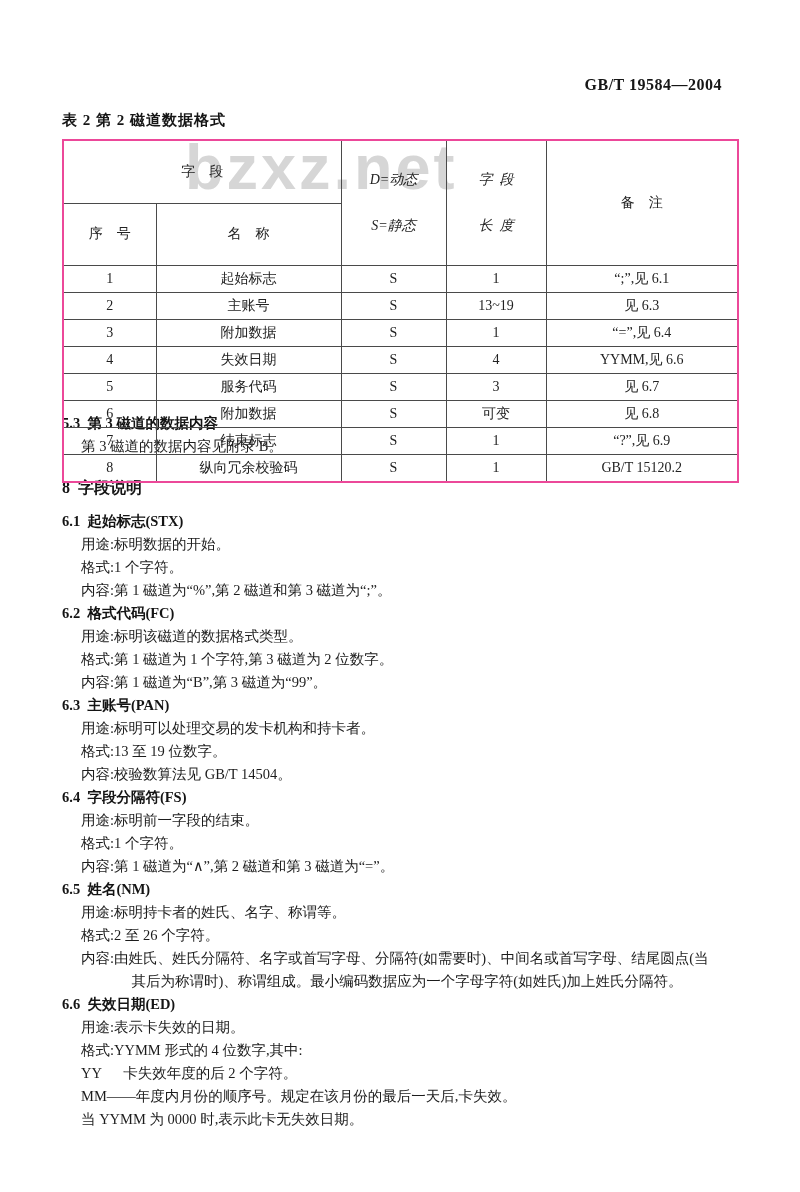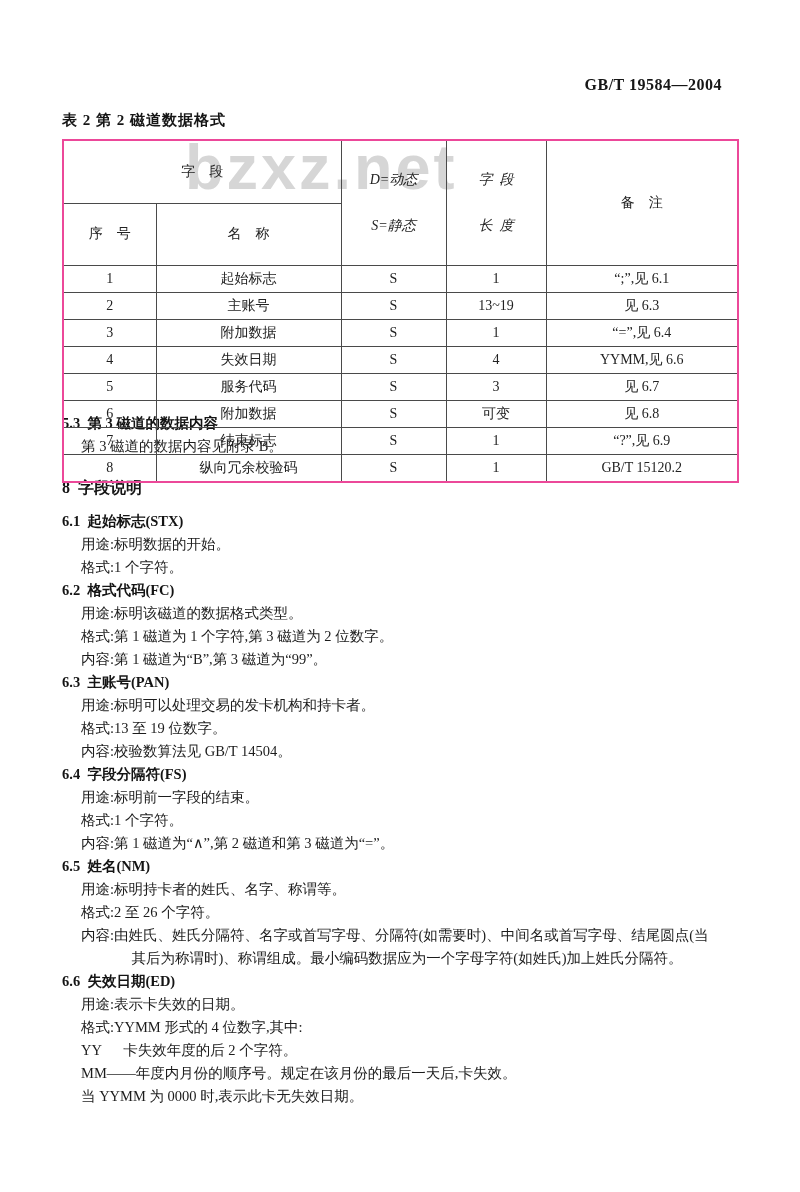--- a/index.html
+++ b/index.html
@@ -153,20 +153,21 @@
   </tbody>
     </table>
 
   <div class="content">
     <div class="line sec-h">5.3  第 3 磁道的数据内容</div>
     <div class="line body-in">第 3 磁道的数据内容见附录 B。</div>
     <div class="line chap-h">8  字段说明</div>
     <div class="line sec-h">6.1  起始标志(STX)</div>
     <div class="line body-in">用途:标明数据的开始。</div>
     <div class="line body-in">格式:1 个字符。</div>
+    <div class="line body-in">内容:第 1 磁道为“%”,第 2 磁道和第 3 磁道为“;”。</div>
     <div class="line sec-h">6.2  格式代码(FC)</div>
     <div class="line body-in">用途:标明该磁道的数据格式类型。</div>
     <div class="line body-in">格式:第 1 磁道为 1 个字符,第 3 磁道为 2 位数字。</div>
     <div class="line body-in">内容:第 1 磁道为“B”,第 3 磁道为“99”。</div>
     <div class="line sec-h">6.3  主账号(PAN)</div>
     <div class="line body-in">用途:标明可以处理交易的发卡机构和持卡者。</div>
     <div class="line body-in">格式:13 至 19 位数字。</div>
     <div class="line body-in">内容:校验数算法见 GB/T 14504。</div>
     <div class="line sec-h">6.4  字段分隔符(FS)</div>
     <div class="line body-in">用途:标明前一字段的结束。</div>

